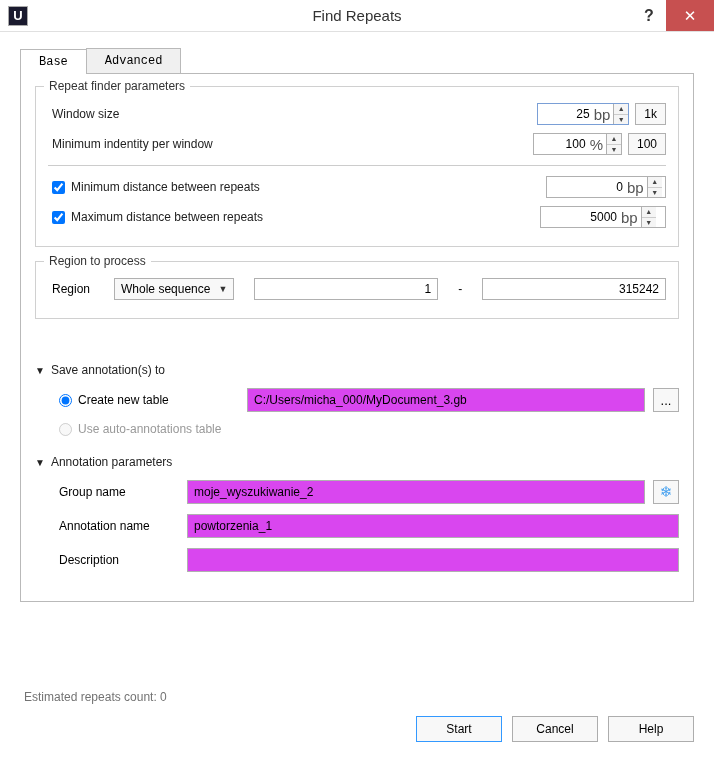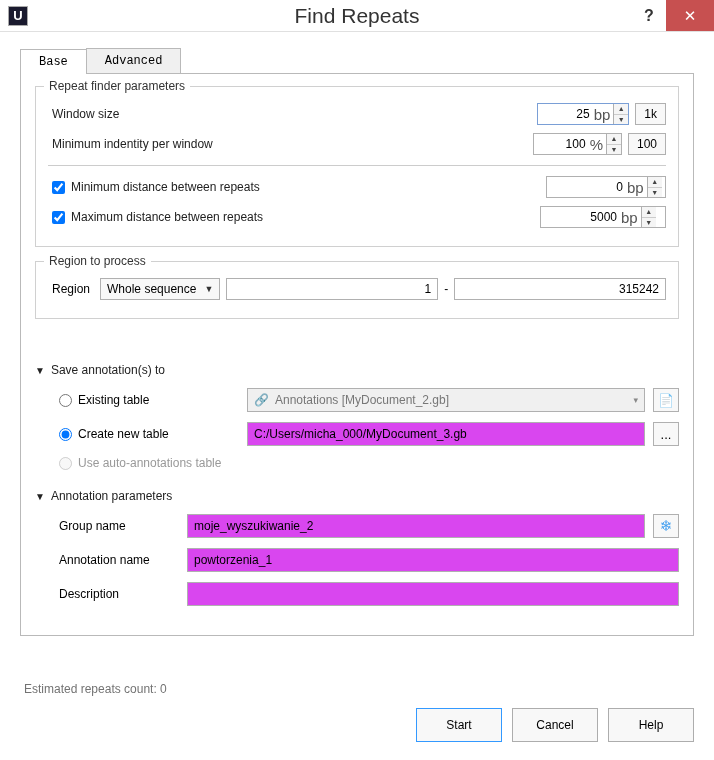--- a/index.html
+++ b/index.html
@@ -30,21 +30,21 @@
   align-items: center;
   justify-content: center;
   font-weight: bold;
   font-size: 13px;
   border: 1px solid #aaa;
 }
 .titlebar .title {
   position: absolute;
   left: 0; right: 0;
   text-align: center;
-  font-size: 21px;
+  font-size: 15px;
   color: #333;
   pointer-events: none;
 }
 .titlebar .right {
   margin-left: auto;
   display: flex;
   align-items: stretch;
   height: 100%;
 }
 .titlebar .help-btn {
@@ -177,21 +177,21 @@
   cursor: pointer;
 }
 .hr {
   border: none;
   border-top: 1px solid #ccc;
   margin: 6px 0;
 }
 .region-row {
   display: flex;
   align-items: center;
-  gap: 6px;
+  gap: 20px;
   padding: 4px 0;
 }
 .region-row .lbl2 { padding-left: 4px; padding-right: 4px; }
 .combo {
   border: 1px solid #b0b0b0;
   background: #f8f8f8;
   height: 22px;
   padding: 0 6px;
   display: flex;
   align-items: center;
@@ -269,21 +269,21 @@
   color: #737373;
 }
 .footer .btns {
   display: flex;
   justify-content: flex-end;
   gap: 10px;
 }
 .btn {
   border: 1px solid #adadad;
   background: #f8f8f8;
-  height: 34px;
+  height: 26px;
   min-width: 86px;
   font: inherit;
   cursor: pointer;
 }
 .btn.primary { border-color: #3399ff; }
 .sparkle { color: #4aa3f0; font-size: 15px; }
 input[type=checkbox], input[type=radio] { cursor: pointer; }
 </style>
 </head>
 <body>
@@ -387,34 +387,20 @@
 
     <div style="height:26px"></div>
 
     <div class="section-header">
       <span class="tri">▼</span>
       <span>Save annotation(s) to</span>
     </div>
     <div class="sub">
       <div class="radio-row">
         <label class="rlabel">
-          <input type="radio" name="saveto" style="">
-          <span>Existing table</span>
-        </label>
-        <div class="textbox disabled" style="display:flex;align-items:center;gap:6px">
-          <span style="color:#888">🔗</span>
-          <span style="flex:1">Annotations [MyDocument_2.gb]</span>
-          <span class="caret" style="font-size:9px;color:#888">▾</span>
-        </div>
-        <div class="icon-btn">
-            <span>📄</span>
-          </div>
-      </div>
-      <div class="radio-row">
-        <label class="rlabel">
           <input type="radio" name="saveto" checked="" style="">
           <span>Create new table</span>
         </label>
         <input class="textbox" value="C:/Users/micha_000/MyDocument_3.gb" style="">
         <div class="icon-btn">...</div>
       </div>
       <div class="radio-row">
         <label class="rlabel disabled">
           <input type="radio" name="saveto" disabled="" style="">
           <span>Use auto-annotations table</span>

